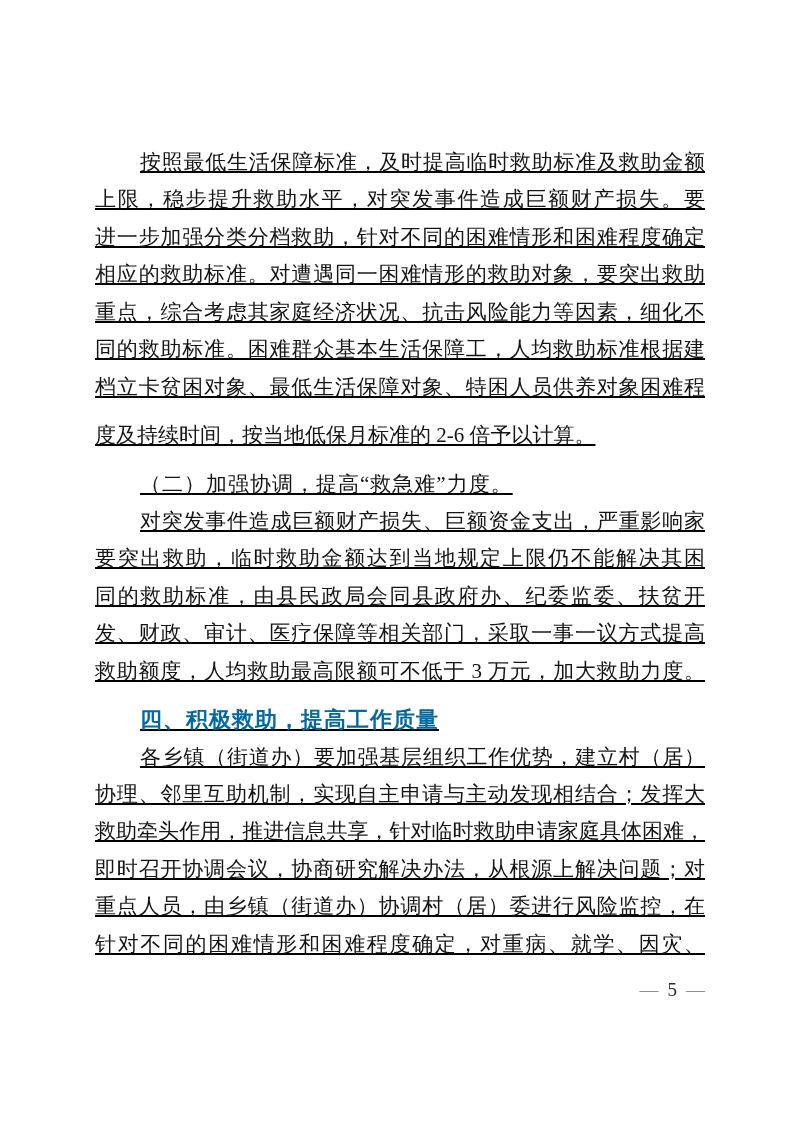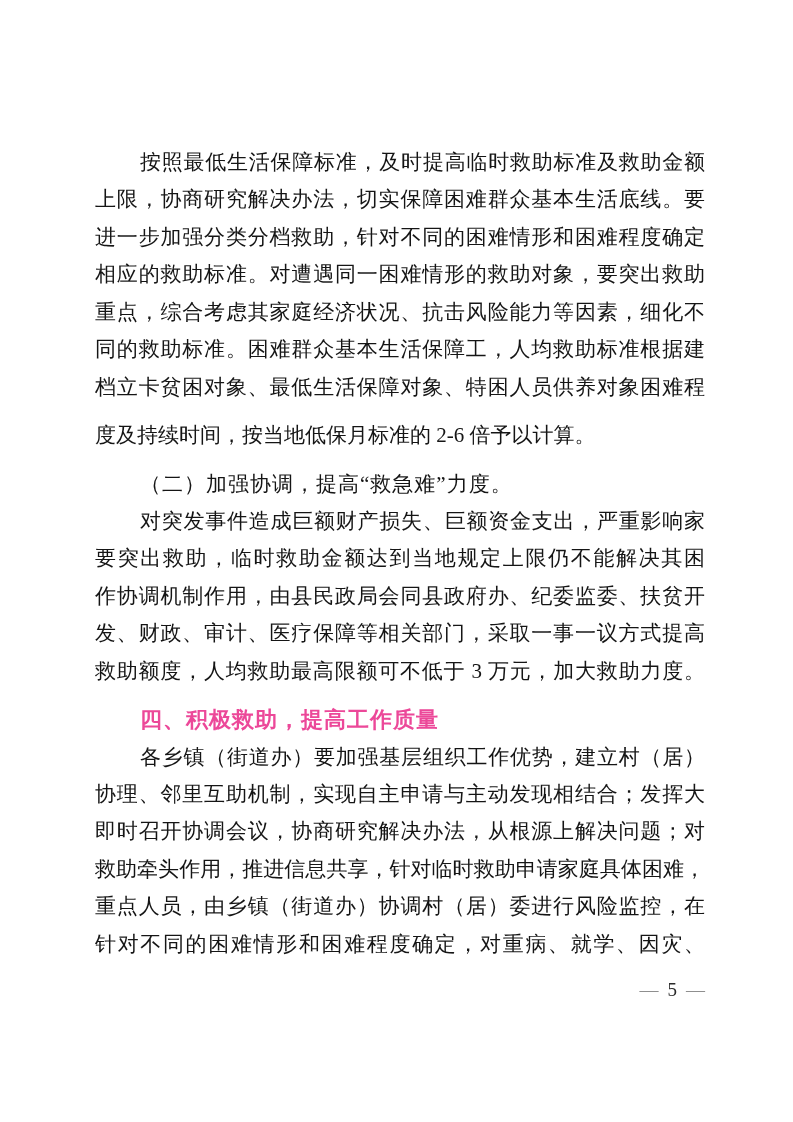--- a/index.html
+++ b/index.html
@@ -12,20 +12,21 @@
     width: 793px;
     height: 1122px;
     margin: 0 auto;
     background: #ffffff;
     box-sizing: border-box;
     padding: 144px 88px 0 95px;
     overflow: hidden;
   }
   .textblock {
     width: 100%;
+    text-decoration: underline;
   }
   .line {
     font-family: "Liberation Serif", "DejaVu Serif", serif;
     font-size: 21px;
     line-height: 37.45px;
     height: 37.45px;
     color: #151515;
     text-align: justify;
     text-align-last: justify;
     text-justify: inter-character;
@@ -40,21 +41,21 @@
     text-align-last: left;
     margin-top: 11px;
   }
   .line.subsection {
     letter-spacing: 1px;
   }
   .line.heading {
     font-family: "Liberation Sans", "DejaVu Sans", sans-serif;
     font-weight: bold;
     font-size: 22px;
-    color: #ec4899;
+    color: #0369a1;
     letter-spacing: 1px;
   }
   .footer {
     margin-top: 15px;
     text-align: right;
     font-family: "Liberation Serif", "DejaVu Serif", serif;
     font-size: 19px;
     line-height: 24px;
     white-space: nowrap;
   }
@@ -66,38 +67,38 @@
     color: #2a2a2a;
     margin: 0 9px;
   }
 </style>
 </head>
 <body>
 
 <div class="page">
   <div class="textblock">
     <div class="line indent">按照最低生活保障标准，及时提高临时救助标准及救助金额</div>
-    <div class="line">上限，协商研究解决办法，切实保障困难群众基本生活底线。要</div>
+    <div class="line">上限，稳步提升救助水平，对突发事件造成巨额财产损失。要</div>
     <div class="line">进一步加强分类分档救助，针对不同的困难情形和困难程度确定</div>
     <div class="line">相应的救助标准。对遭遇同一困难情形的救助对象，要突出救助</div>
     <div class="line">重点，综合考虑其家庭经济状况、抗击风险能力等因素，细化不</div>
     <div class="line">同的救助标准。困难群众基本生活保障工，人均救助标准根据建</div>
     <div class="line">档立卡贫困对象、最低生活保障对象、特困人员供养对象困难程</div>
     <div class="line short">度及持续时间，按当地低保月标准的 2-6 倍予以计算。</div>
     <div class="line short indent subsection">（二）加强协调，提高“救急难”力度。</div>
     <div class="line indent">对突发事件造成巨额财产损失、巨额资金支出，严重影响家</div>
     <div class="line">要突出救助，临时救助金额达到当地规定上限仍不能解决其困</div>
-    <div class="line">作协调机制作用，由县民政局会同县政府办、纪委监委、扶贫开</div>
+    <div class="line">同的救助标准，由县民政局会同县政府办、纪委监委、扶贫开</div>
     <div class="line">发、财政、审计、医疗保障等相关部门，采取一事一议方式提高</div>
     <div class="line">救助额度，人均救助最高限额可不低于 3 万元，加大救助力度。</div>
     <div class="line short indent heading">四、积极救助，提高工作质量</div>
     <div class="line indent">各乡镇（街道办）要加强基层组织工作优势，建立村（居）</div>
     <div class="line">协理、邻里互助机制，实现自主申请与主动发现相结合；发挥大</div>
+    <div class="line">救助牵头作用，推进信息共享，针对临时救助申请家庭具体困难，</div>
     <div class="line">即时召开协调会议，协商研究解决办法，从根源上解决问题；对</div>
-    <div class="line">救助牵头作用，推进信息共享，针对临时救助申请家庭具体困难，</div>
     <div class="line">重点人员，由乡镇（街道办）协调村（居）委进行风险监控，在</div>
     <div class="line">针对不同的困难情形和困难程度确定，对重病、就学、因灾、</div>
   </div>
 
   <div class="footer">
     <span class="dash">—</span><span class="num">5</span><span class="dash">—</span>
   </div>
 </div>
 
 </body></html>

